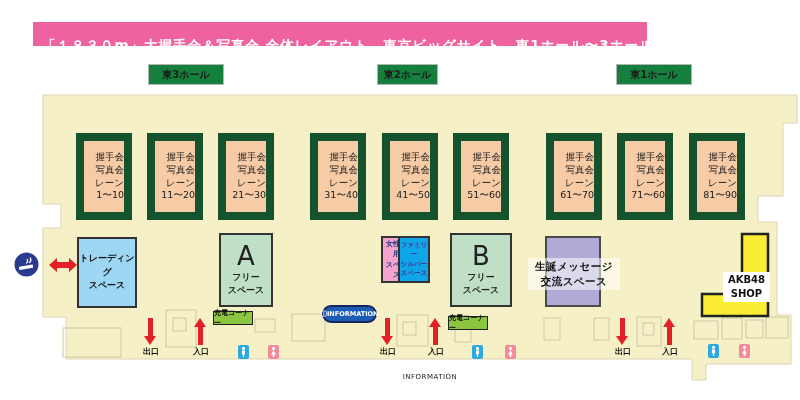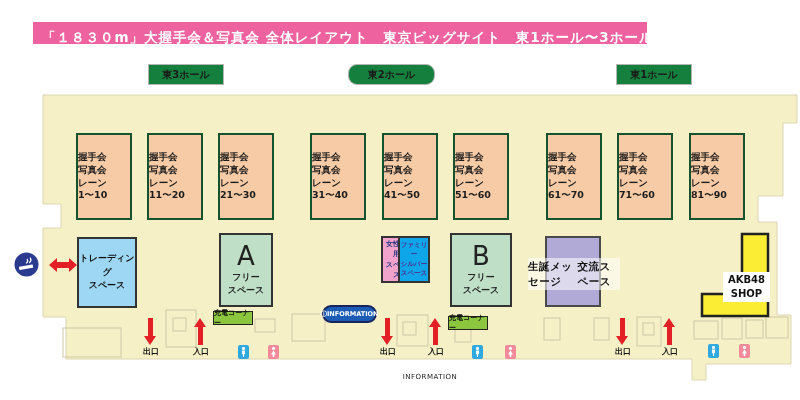--- a/index.html
+++ b/index.html
@@ -1,46 +1,46 @@
 <!DOCTYPE html>
 <html><head>
 <meta charset="utf-8">
 <style>
   html,body{margin:0;padding:0;background:#fff;}
   .stage{position:relative;width:800px;height:400px;background:#fff;overflow:hidden;
          font-family:"DejaVu Sans",sans-serif;}
   .abs{position:absolute;box-sizing:border-box;}
 
   .title-bar{left:33px;top:22px;width:614px;height:22px;background:#EF62A0;color:#fff;
-             font-size:13.5px;font-weight:bold;line-height:22px;padding:4px 9px;
+             font-size:13.5px;font-weight:bold;line-height:22px;padding:12px 9px;
              white-space:nowrap;overflow:hidden;letter-spacing:1px;}
 
   .hall-label{top:64px;height:21px;background:#15803d;border:1px solid #b5b5b5;color:#1a1a1a;
               font-size:10px;display:flex;align-items:center;justify-content:center;font-weight:bold;}
 
-  .lane{top:133px;width:56px;height:87px;background:#F7CBA6;border:2px solid #14532d;
-        display:flex;flex-direction:column;align-items:flex-start;justify-content:center;
-        font-size:9.5px;font-weight:700;color:#1c1c1c;line-height:1.32;text-align:center;}
+  .lane{top:133px;width:56px;height:87px;background:#F7CBA6;border:8px solid #14532d;
+        display:flex;flex-direction:column;align-items:flex-end;justify-content:center;
+        font-size:9.5px;font-weight:400;color:#1c1c1c;line-height:1.32;text-align:center;}
 
   .space{border:2px solid #333;display:flex;flex-direction:column;align-items:center;
          justify-content:center;text-align:center;color:#111;}
   .trading{left:77px;top:237px;width:60px;height:71px;background:#9DD7F3;font-size:9px;
            font-weight:600;line-height:1.5;}
   .free{background:#BFE0C6;font-weight:600;}
   .free .letter{font-size:26px;font-weight:500;line-height:1.05;color:#222;}
   .free .sub{font-size:9px;line-height:1.45;color:#222;}
   .free-a{left:219px;top:233px;width:54px;height:74px;}
   .free-b{left:450px;top:233px;width:62px;height:74px;}
   .women{left:381px;top:236px;width:31px;height:47px;background:#F1A3CB;font-size:7px;
          font-weight:bold;color:#283480;line-height:1.5;}
   .family{left:398px;top:236px;width:32px;height:47px;background:#0ea5e9;font-size:6.5px;
           font-weight:bold;color:#4a3390;line-height:1.45;justify-content:center;}
   .birthday{left:545px;top:236px;width:56px;height:71px;background:#B1AAD7;border:2px solid #4a4a4a;}
   .birthday-label{left:528px;top:258px;width:92px;height:32px;background:rgba(255,255,255,.55);
-                  display:flex;align-items:center;justify-content:center;
+                  display:flex;flex-direction:column;align-items:center;justify-content:center;
                   font-size:10.5px;font-weight:600;color:#111;line-height:1.4;letter-spacing:.5px;}
   .shop-label{left:723px;top:272px;width:47px;height:30px;background:#fff;
               display:flex;flex-direction:column;align-items:center;justify-content:center;
               font-size:10px;font-weight:bold;color:#111;line-height:1.4;}
 
   .charge{height:14px;background:#8CC63F;border:1px solid #222;color:#111;font-size:7px;
           font-weight:bold;display:flex;align-items:center;justify-content:center;width:40px;}
   .info-pill{left:310px;top:305px;width:55px;height:18px;background:#1D5CB5;border:2px solid #17255C;
              border-radius:9px;color:#fff;font-size:6.5px;font-weight:bold;
              display:flex;align-items:center;justify-content:center;white-space:nowrap;margin-left:12px;}
@@ -83,21 +83,21 @@
       <rect x="694" y="321" width="24" height="18"></rect>
       <rect x="722" y="318" width="20" height="21"></rect>
       <rect x="746" y="320" width="17" height="18"></rect>
       <rect x="766" y="317" width="22" height="21"></rect>
     </g>
   </svg>
 
   <div class="abs title-bar">「１８３０m」大握手会＆写真会 全体レイアウト　東京ビッグサイト　東1ホール〜3ホール</div>
 
   <div class="abs hall-label" style="left:148px;width:76px;">東3ホール</div>
-  <div class="abs hall-label" style="left:348px;width:87px;border-radius:9px;">東2ホール</div>
+  <div class="abs hall-label" style="left:377px;width:61px;">東2ホール</div>
   <div class="abs hall-label" style="left:616px;width:76px;">東1ホール</div>
 
   <div class="abs lane" style="left:76px;">
     <span>握手会</span>
       <span>写真会</span>
       <span>レーン</span>
       <span>1〜10</span>
   </div>
   <div class="abs lane" style="left:147px;">
     <span>握手会</span>

